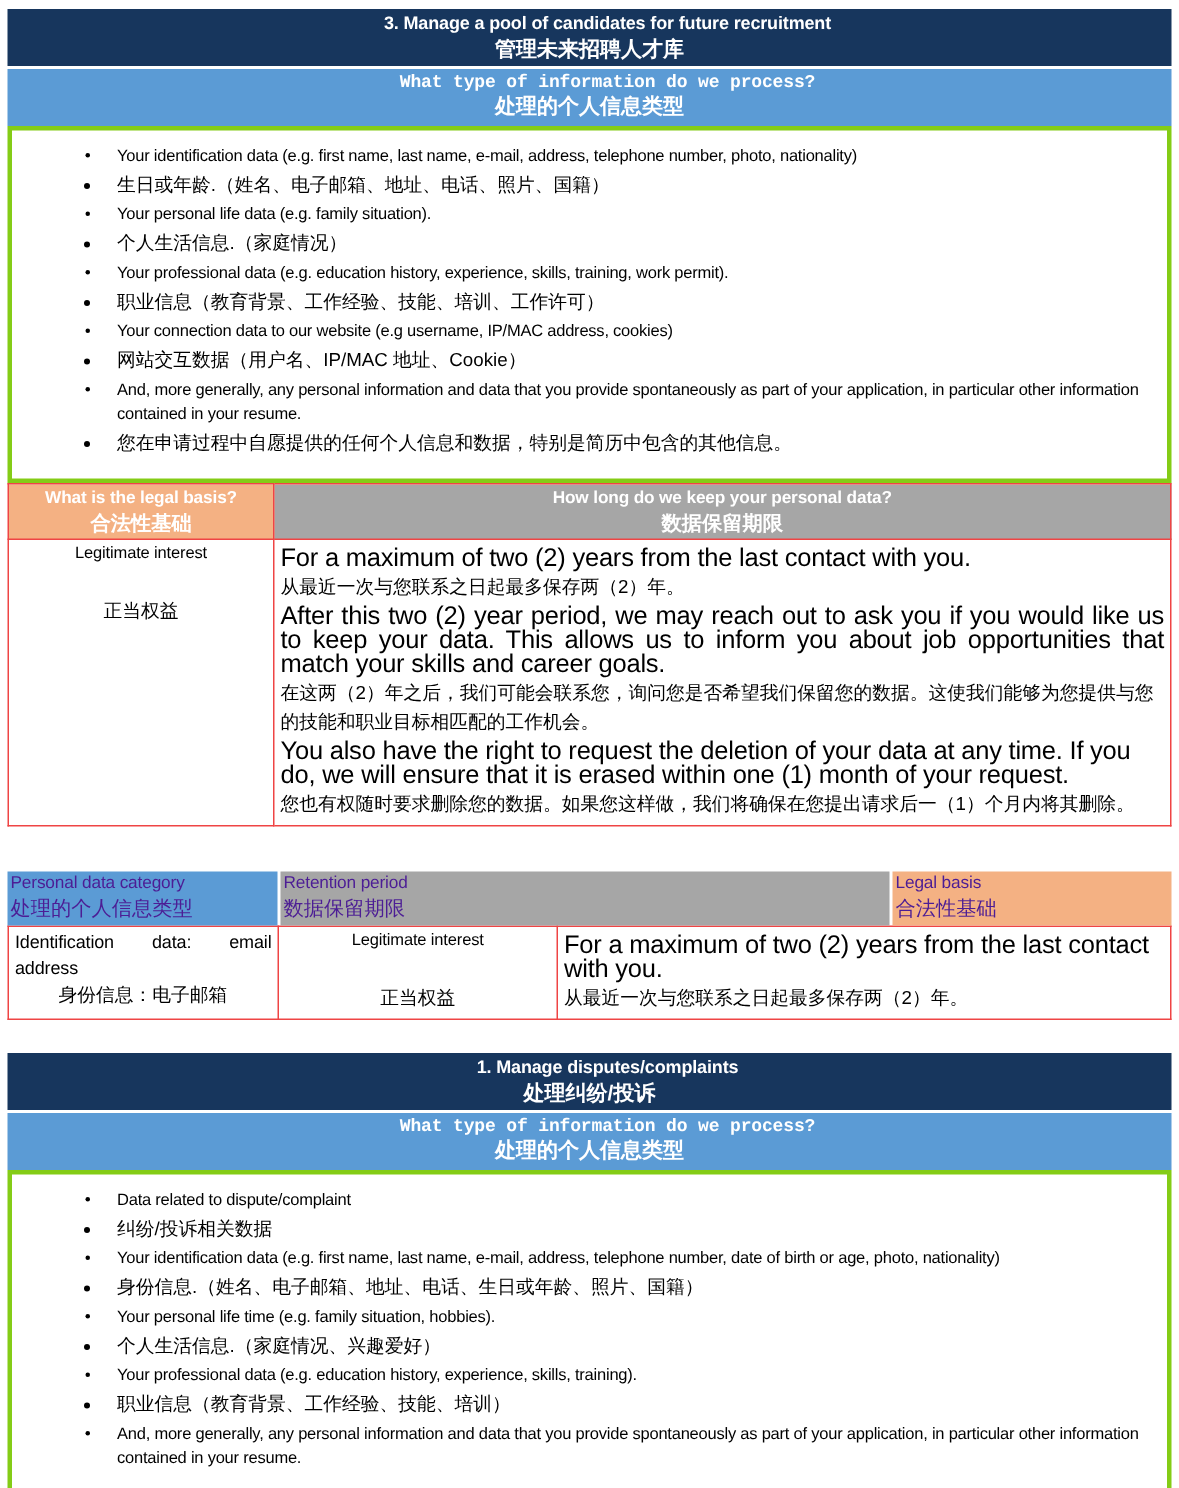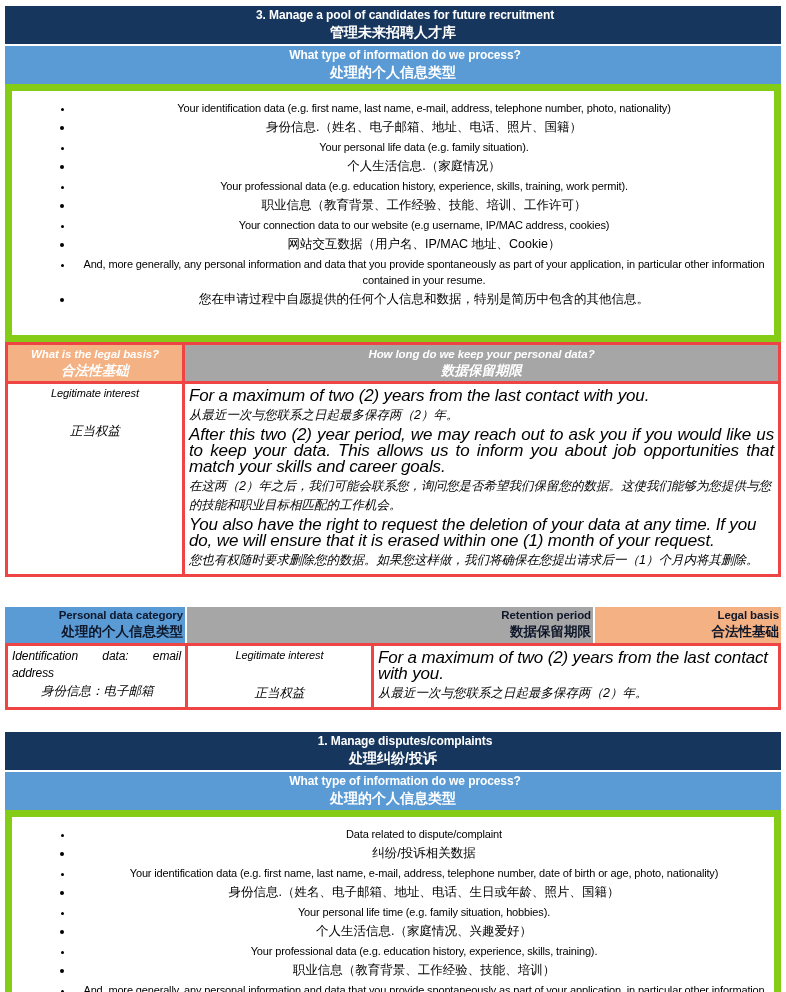--- a/index.html
+++ b/index.html
@@ -8,53 +8,53 @@
   html,body{margin:0;padding:0;background:#fff;}
   body{width:786px;font-family:"Liberation Sans",sans-serif;color:#000;}
   .doc{padding:6px 5px 8px 5px;box-sizing:border-box;width:786px;}
   section{margin-bottom:30px;}
   section.s4{margin-bottom:22px;}
   section.s5{margin-bottom:0;}
 
   
   .bar{text-align:center;color:#fff;font-weight:bold;padding:2px 0 3px 0;}
   .bar.navy{background:var(--navy);margin-bottom:2px;}
-  .bar.blue{background:var(--blue);}
+  .bar.blue{background:var(--blue);font-family:Liberation Mono, monospace;}
   .bar-en{font-size:12px;line-height:15px;letter-spacing:-0.1px;padding-left:24px;}
   .bar-zh{font-size:14px;line-height:18px;}
 
   
-  .bullet-box{border:7px solid #84cc16;background:#fff;padding:6px 8px 24px 6px;text-align:center;}
+  .bullet-box{border:3px solid #84cc16;background:#fff;padding:6px 8px 12px 6px;}
   ul.bullets{margin:0;padding-left:56px;}
   ul.bullets li{padding-left:8px;margin:3px 0;}
   ul.bullets li.en{font-size:11px;line-height:16px;letter-spacing:-0.15px;}
   ul.bullets li.zh{font-size:12.5px;line-height:17px;}
 
   
   table.grid{width:100%;border-collapse:collapse;table-layout:fixed;margin-top:0;}
-  table.grid th,table.grid td{border:3px solid #ef4444;vertical-align:top;padding:2px 4px;font-style:italic;}
+  table.grid th,table.grid td{border:1px solid #ef4444;vertical-align:top;padding:2px 4px;}
   th.hdr{color:#fff;font-weight:bold;text-align:center;padding:1px 2px 3px 2px;}
   th.hdr .hdr-en{font-size:11.5px;line-height:15px;letter-spacing:-0.1px;}
   th.hdr .hdr-zh{font-size:13.5px;line-height:17px;}
   th.orange{background:var(--orange);}
   th.grayhead{background:var(--gray);}
 
   td.basis{text-align:center;padding-top:4px;}
   .basis-en{font-size:11px;line-height:15px;letter-spacing:-0.1px;}
   .basis-zh{font-size:12.5px;line-height:17px;margin-top:22px;}
 
   td.ret{padding:2px 8px 8px 8px;}
   td.ret p{margin:2px 0;}
   td.ret p.en{font-size:17px;line-height:16px;letter-spacing:-0.15px;}
   td.ret p.zh{font-size:12.5px;line-height:19px;}
   td.ret p.jus{text-align:justify;}
 
   
   .cols-hdr{display:flex;gap:2px;margin-bottom:0;}
-  .cols-hdr .cell{color:#0f172a;font-weight:bold;text-align:right;padding:1px 2px 3px 2px;box-sizing:border-box;}
+  .cols-hdr .cell{color:#4c1d95;font-weight:normal;text-align:left;padding:1px 2px 3px 2px;box-sizing:border-box;}
   .cols-hdr .c1{width:180px;background:var(--blue);}
   .cols-hdr .c2{width:186px;background:var(--orange);}
   .cols-hdr .c3{flex:1;background:var(--gray);}
   .cols-hdr .hdr-en{font-size:11.5px;line-height:15px;letter-spacing:-0.1px;}
   .cols-hdr .hdr-zh{font-size:13.5px;line-height:17px;}
 
   td.cat{padding:2px 6px;}
   .cat-en{font-size:12px;line-height:17px;text-align:justify;letter-spacing:-0.1px;}
   .cat-zh{font-size:12.5px;line-height:19px;margin-left:29px;}
   td.mid{text-align:center;}
@@ -70,21 +70,21 @@
       <div class="bar-en">3. Manage a pool of candidates for future recruitment</div>
       <div class="bar-zh">管理未来招聘人才库</div>
     </div>
     <div class="bar blue">
       <div class="bar-en">What type of information do we process?</div>
       <div class="bar-zh">处理的个人信息类型</div>
     </div>
     <div class="bullet-box">
       <ul class="bullets">
         <li class="en">Your identification data (e.g. first name, last name, e-mail, address, telephone number, photo, nationality)</li>
-        <li class="zh">身份信息.（姓名、电子邮箱、地址、电话、照片、国籍）</li>
+        <li class="zh">生日或年龄.（姓名、电子邮箱、地址、电话、照片、国籍）</li>
         <li class="en">Your personal life data (e.g. family situation).</li>
         <li class="zh">个人生活信息.（家庭情况）</li>
         <li class="en">Your professional data (e.g. education history, experience, skills, training, work permit).</li>
         <li class="zh">职业信息（教育背景、工作经验、技能、培训、工作许可）</li>
         <li class="en">Your connection data to our website (e.g username, IP/MAC address, cookies)</li>
         <li class="zh">网站交互数据（用户名、IP/MAC 地址、Cookie）</li>
         <li class="en">And, more generally, any personal information and data that you provide spontaneously as part of your application, in particular other information contained in your resume.</li>
         <li class="zh">您在申请过程中自愿提供的任何个人信息和数据，特别是简历中包含的其他信息。</li>
       </ul>
     </div>

